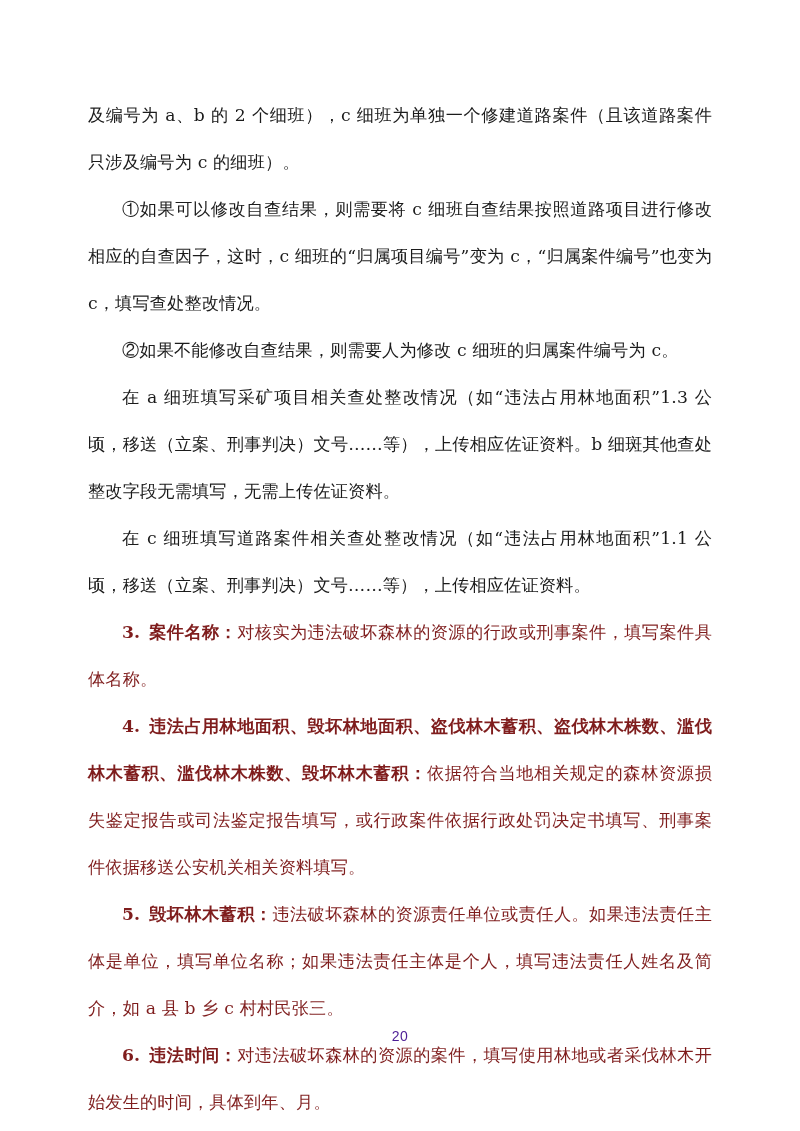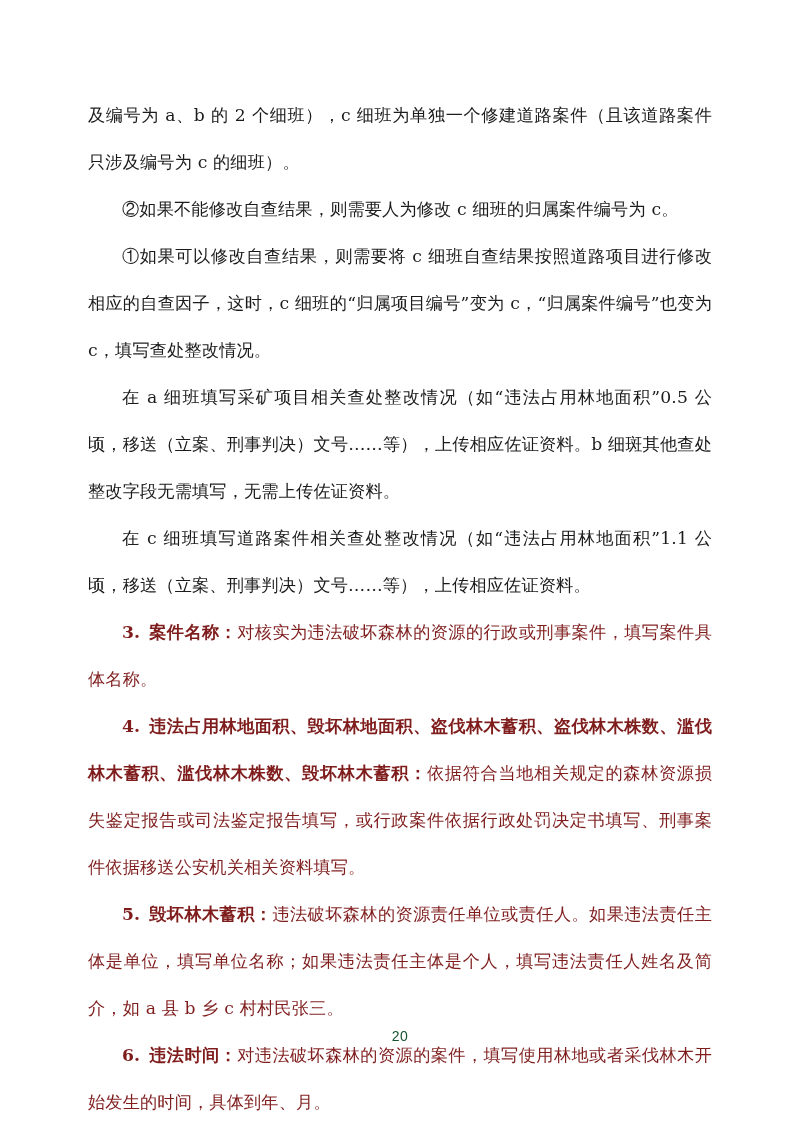--- a/index.html
+++ b/index.html
@@ -68,37 +68,37 @@
     font-weight: bold;
   }
   .pagenum {
     position: absolute;
     left: 0;
     top: 1028px;
     width: 800px;
     text-align: center;
     font-family: "Liberation Sans", sans-serif;
     font-size: 14px;
-    color: #14532d;
+    color: #4c1d95;
     letter-spacing: 0.5px;
   }
 </style>
 </head>
 <body>
 
 <div class="page">
   <div class="content">
 
     <p class="para hang">及编号为 a、b 的 2 个细班），c 细班为单独一个修建道路案件（且该道路案件只涉及编号为 c 的细班）。</p>
 
+    <p class="para indent">①如果可以修改自查结果，则需要将 c 细班自查结果按照道路项目进行修改相应的自查因子，这时，c 细班的“归属项目编号”变为 c，“归属案件编号”也变为 c，填写查处整改情况。</p>
+
     <p class="para indent">②如果不能修改自查结果，则需要人为修改 c 细班的归属案件编号为 c。</p>
 
-    <p class="para indent">①如果可以修改自查结果，则需要将 c 细班自查结果按照道路项目进行修改相应的自查因子，这时，c 细班的“归属项目编号”变为 c，“归属案件编号”也变为 c，填写查处整改情况。</p>
-
-    <p class="para indent">在 a 细班填写采矿项目相关查处整改情况（如“违法占用林地面积”0.5 公顷，移送（立案、刑事判决）文号……等），上传相应佐证资料。b 细斑其他查处整改字段无需填写，无需上传佐证资料。</p>
+    <p class="para indent">在 a 细班填写采矿项目相关查处整改情况（如“违法占用林地面积”1.3 公顷，移送（立案、刑事判决）文号……等），上传相应佐证资料。b 细斑其他查处整改字段无需填写，无需上传佐证资料。</p>
 
     <p class="para indent">在 c 细班填写道路案件相关查处整改情况（如“违法占用林地面积”1.1 公顷，移送（立案、刑事判决）文号……等），上传相应佐证资料。</p>
 
     <p class="item"><span class="num">3.</span><span class="numgap"></span><span class="bold">案件名称：</span><span>对核实为违法破坏森林的资源的行政或刑事案件，填写案件具体名称。</span></p>
 
     <p class="item"><span class="num">4.</span><span class="numgap"></span><span class="bold">违法占用林地面积、毁坏林地面积、盗伐林木蓄积、盗伐林木株数、滥伐林木蓄积、滥伐林木株数、毁坏林木蓄积：</span><span>依据符合当地相关规定的森林资源损失鉴定报告或司法鉴定报告填写，或行政案件依据行政处罚决定书填写、刑事案件依据移送公安机关相关资料填写。</span></p>
 
     <p class="item"><span class="num">5.</span><span class="numgap"></span><span class="bold">毁坏林木蓄积：</span><span>违法破坏森林的资源责任单位或责任人。如果违法责任主体是单位，填写单位名称；如果违法责任主体是个人，填写违法责任人姓名及简介，如 a 县 b 乡 c 村村民张三。</span></p>
 
     <p class="item"><span class="num">6.</span><span class="numgap"></span><span class="bold">违法时间：</span><span>对违法破坏森林的资源的案件，填写使用林地或者采伐林木开始发生的时间，具体到年、月。</span></p>

